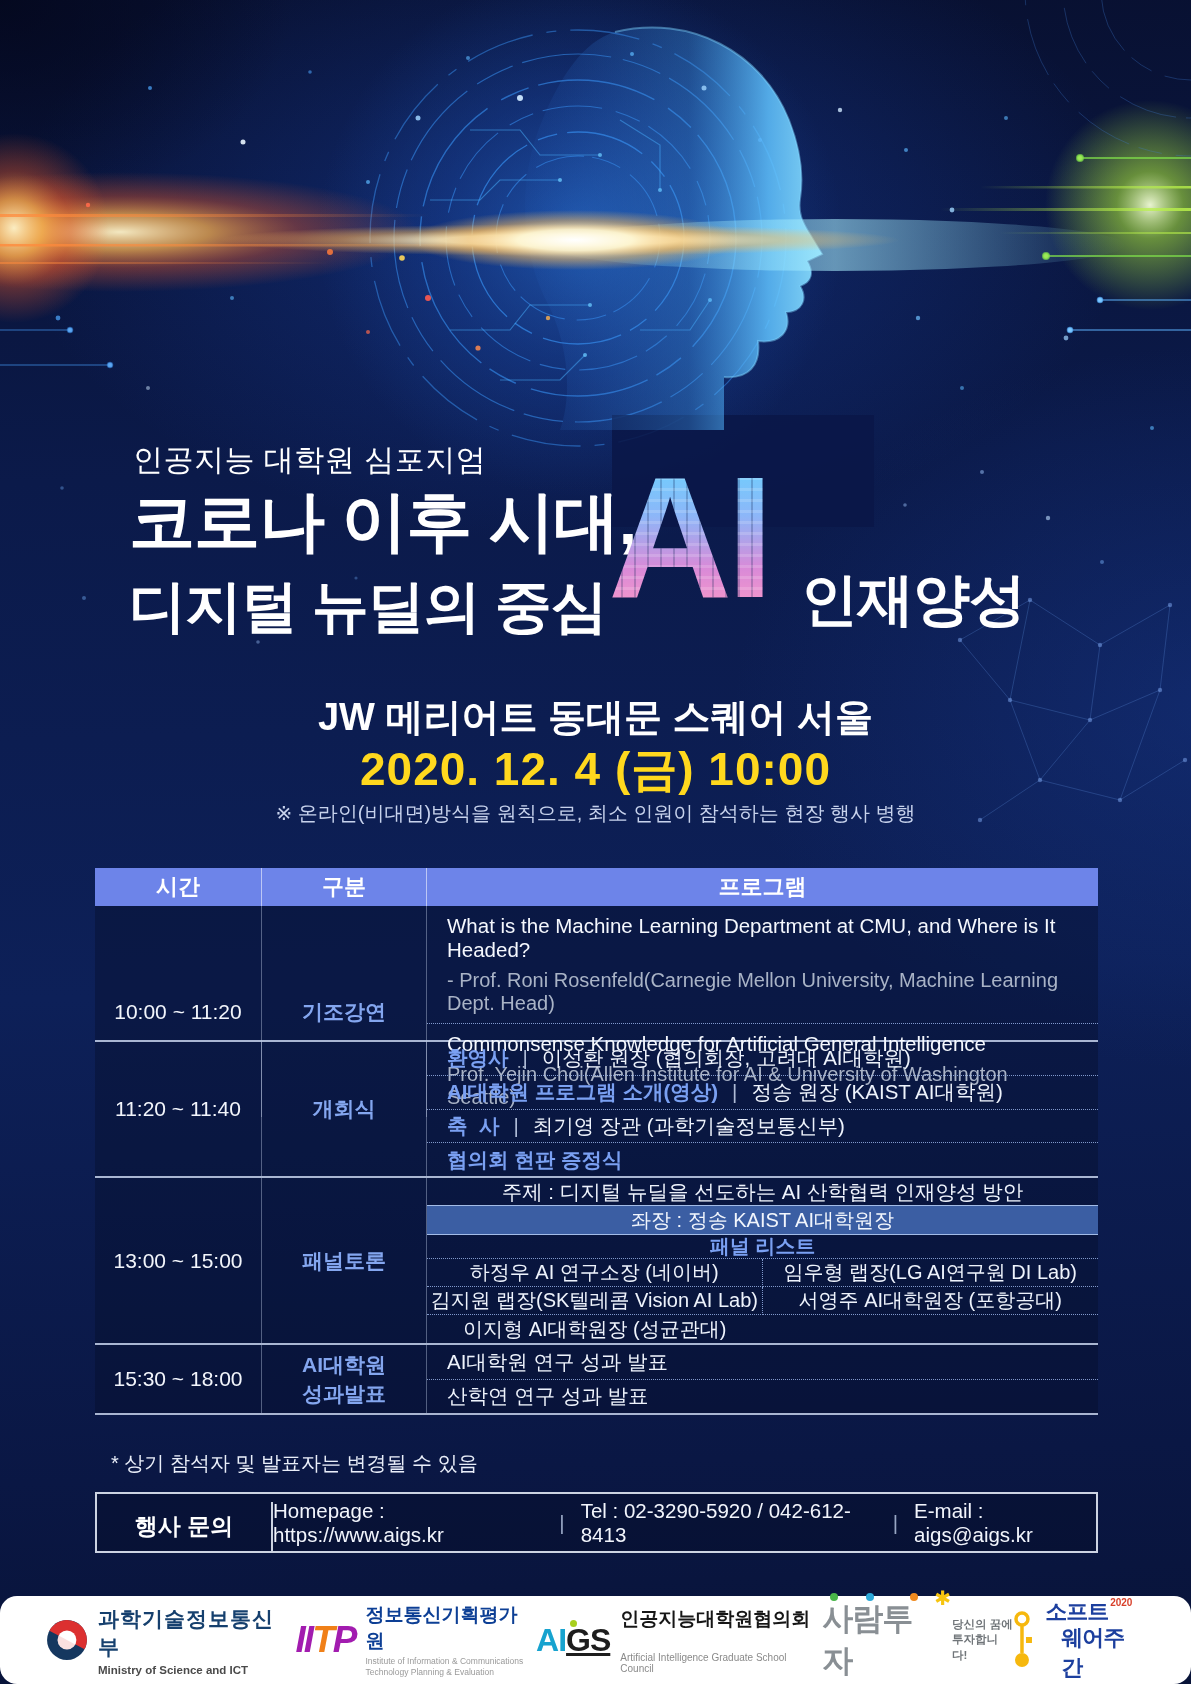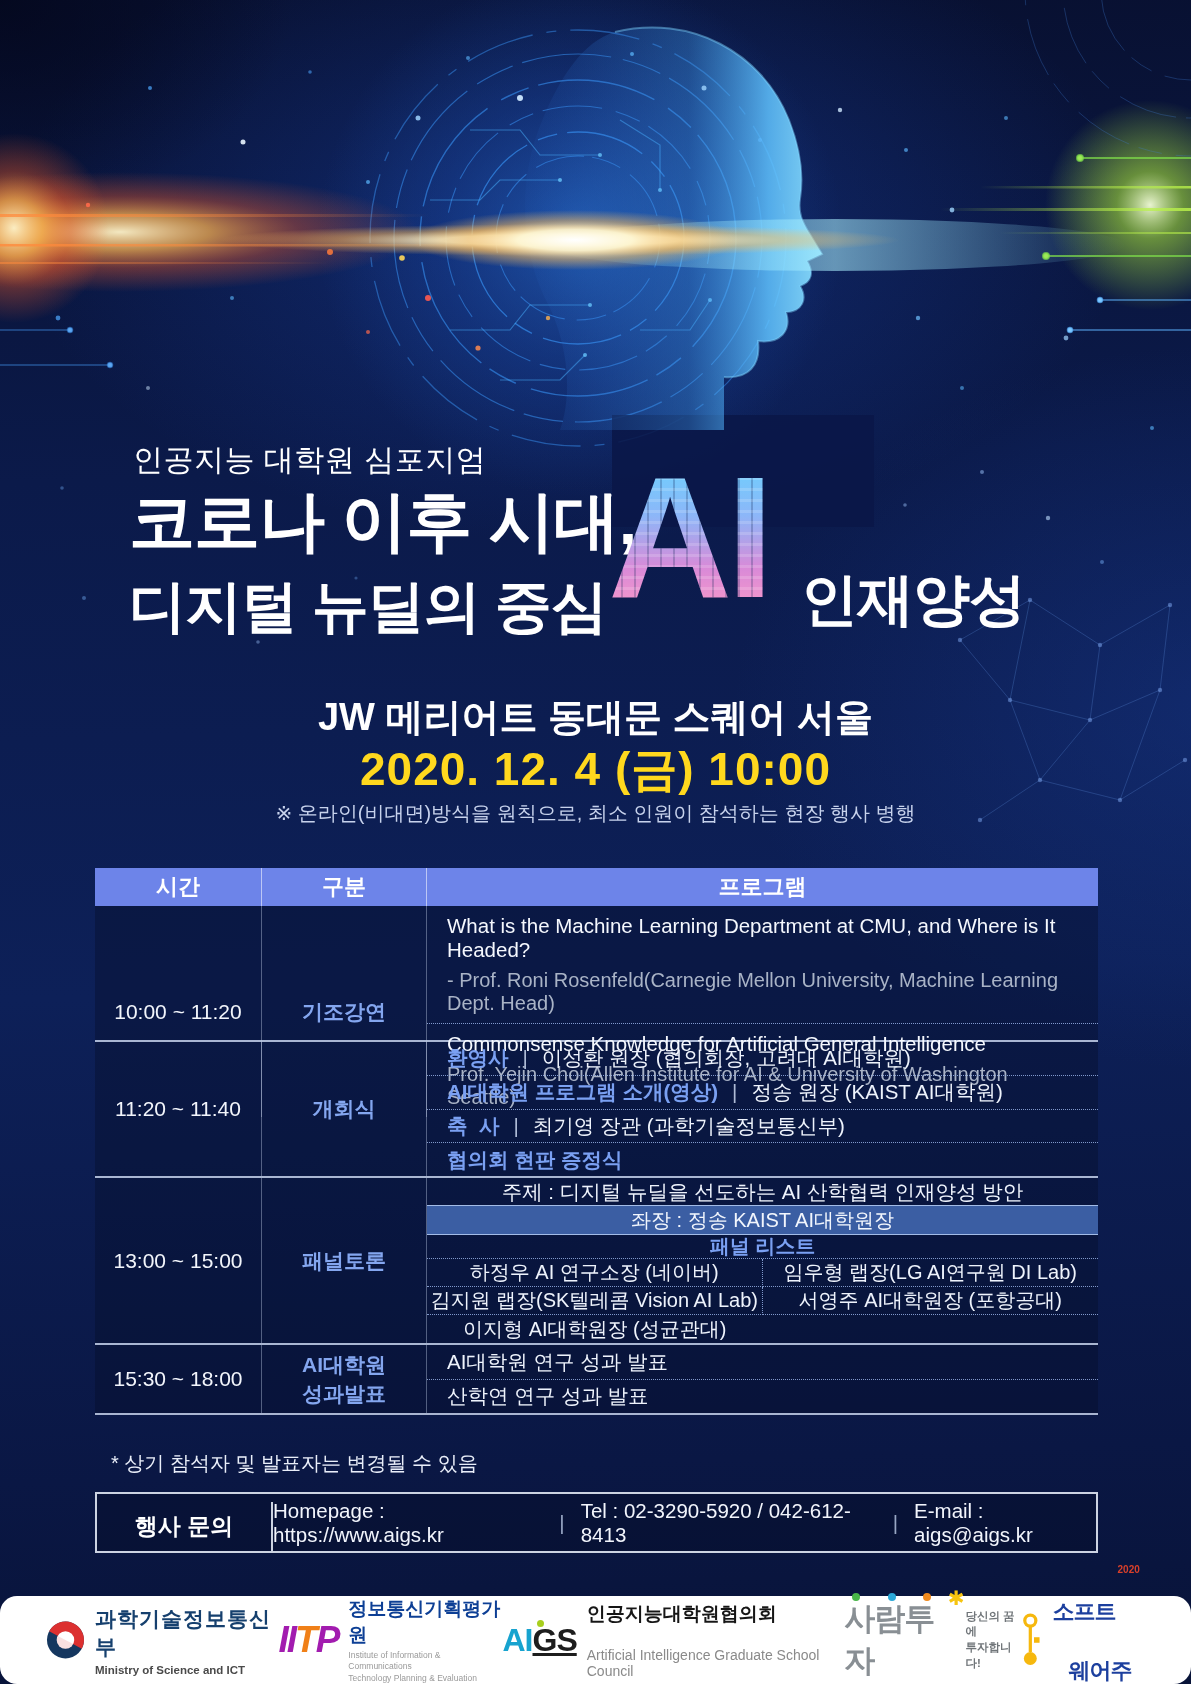--- a/index.html
+++ b/index.html
@@ -89,30 +89,30 @@
   .msit-kr{ color:#16406e; font-size:21px; font-weight:800; letter-spacing:1px; }
   .msit-en{ color:#4a4a4a; font-size:11.5px; font-weight:700; margin-top:3px; }
   .iitp-word{ font-size:37px; font-weight:900; font-style:italic; letter-spacing:-2px; }
   .iitp-blue{ color:#a21caf; } .iitp-orange{ color:#f08018; }
   .iitp-kr{ color:#0d3f95; font-size:19px; font-weight:700; }
   .iitp-en{ color:#9a9a9a; font-size:8.5px; line-height:1.3; margin-top:2px; }
   .aigs-word{ position:relative; font-size:32px; font-weight:900; letter-spacing:-1px; }
   .aigs-ai{ color:#17a3cf; } .aigs-gs{ color:#1d1d1d;text-decoration:underline; }
   .aigs-dot{ position:absolute; left:34px; top:-2px; width:7px; height:7px; border-radius:50%; background:#a8cf1e; }
   .aigs-kr{ color:#161616; font-size:19px; font-weight:800; }
-  .aigs-en{ color:#8a8a8a; font-size:14px; margin-top:20px; }
+  .aigs-en{ color:#8a8a8a; font-size:10px; margin-top:20px; }
   .saram-word{ position:relative; color:#898f94; font-size:31px; font-weight:800; letter-spacing:-1px; }
   .s-dot{ position:absolute; width:8px; height:8px; border-radius:50%; top:-5px; }
   .s-dot.g{ left:8px;  background:#49b749; }
   .s-dot.b{ left:44px; background:#2aa8d8; }
   .s-dot.o{ right:24px; background:#f08a1e; }
   .s-star{ position:absolute; right:-8px; top:-12px; color:#f6c410; font-size:20px; font-weight:900; }
   .saram-tag{ color:#707579; font-size:11.5px; font-weight:700; line-height:1.35; }
   .sw-line{ display:flex; align-items:flex-start; }
-  .sw-blue{ color:#1c3f9e; font-size:22px; font-weight:900; letter-spacing:-1px;margin-top:33px; }
+  .sw-blue{ color:#1c3f9e; font-size:22px; font-weight:900; letter-spacing:-1px; }
   .sw-year{ color:#d8402a; font-size:10px; font-weight:800; margin-left:2px; }
   .sw-line2{ margin-left:16px; margin-top:-4px; }
 </style>
 </head>
 <body>
 
 <div class="poster">
 
   <svg class="hero-art" width="1191" height="880" viewBox="0 0 1191 880" aria-hidden="true">
     <defs>

